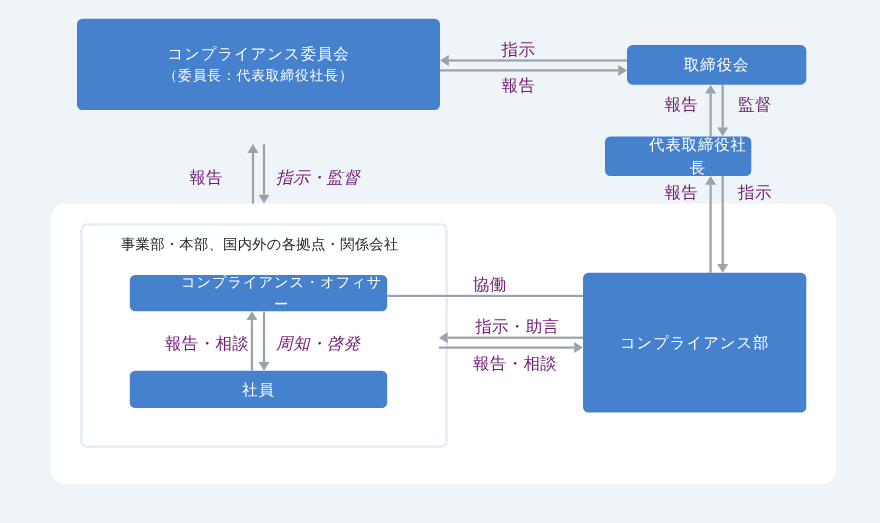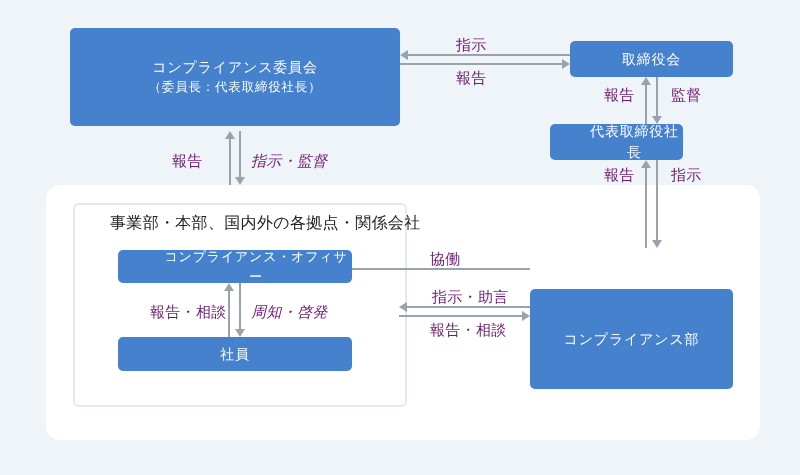--- a/index.html
+++ b/index.html
@@ -29,32 +29,32 @@
     color:#ffffff;
     display:flex;flex-direction:column;
     align-items:center;justify-content:center;
     text-align:center;
     letter-spacing:.05em;
     box-sizing:border-box;
   }
   .box .l1{font-size:14px;line-height:1.5;}
   .box .l2{font-size:12.5px;line-height:1.5;}
 
-  #box-committee{left:70px;top:28px;width:330px;height:98px;}
+  #box-committee{left:70px;top:17px;width:330px;height:83px;}
   #box-board{left:570px;top:41px;width:163px;height:36px;}
   #box-president{left:550px;top:124px;width:133px;height:36px;padding-left:36px;}
-  #box-department{left:530px;top:248px;width:203px;height:100px;margin-top:41px;}
+  #box-department{left:530px;top:248px;width:203px;height:127px;}
   #box-officer{left:118px;top:250px;width:234px;height:33px;}
   #box-officer .l1{font-size:13px;margin-left:42px;}
   #box-employee{left:118px;top:337px;width:234px;height:34px;}
 
   
   .unit-title{
     position:absolute;left:110px;top:213px;
-    font-size:16px;color:#222;letter-spacing:.02em;white-space:nowrap;
+    font-size:13px;color:#222;letter-spacing:.02em;white-space:nowrap;
   }
 
   
   .hline{position:absolute;height:2px;background:#9aa3ab;}
   .vline{position:absolute;width:2px;background:#9aa3ab;}
 
   .ah{position:absolute;width:0;height:0;}
   .ah-left{border-top:5px solid transparent;border-bottom:5px solid transparent;border-right:8px solid #9aa3ab;}
   .ah-right{border-top:5px solid transparent;border-bottom:5px solid transparent;border-left:8px solid #9aa3ab;}
   .ah-up{border-left:5px solid transparent;border-right:5px solid transparent;border-bottom:8px solid #9aa3ab;}

